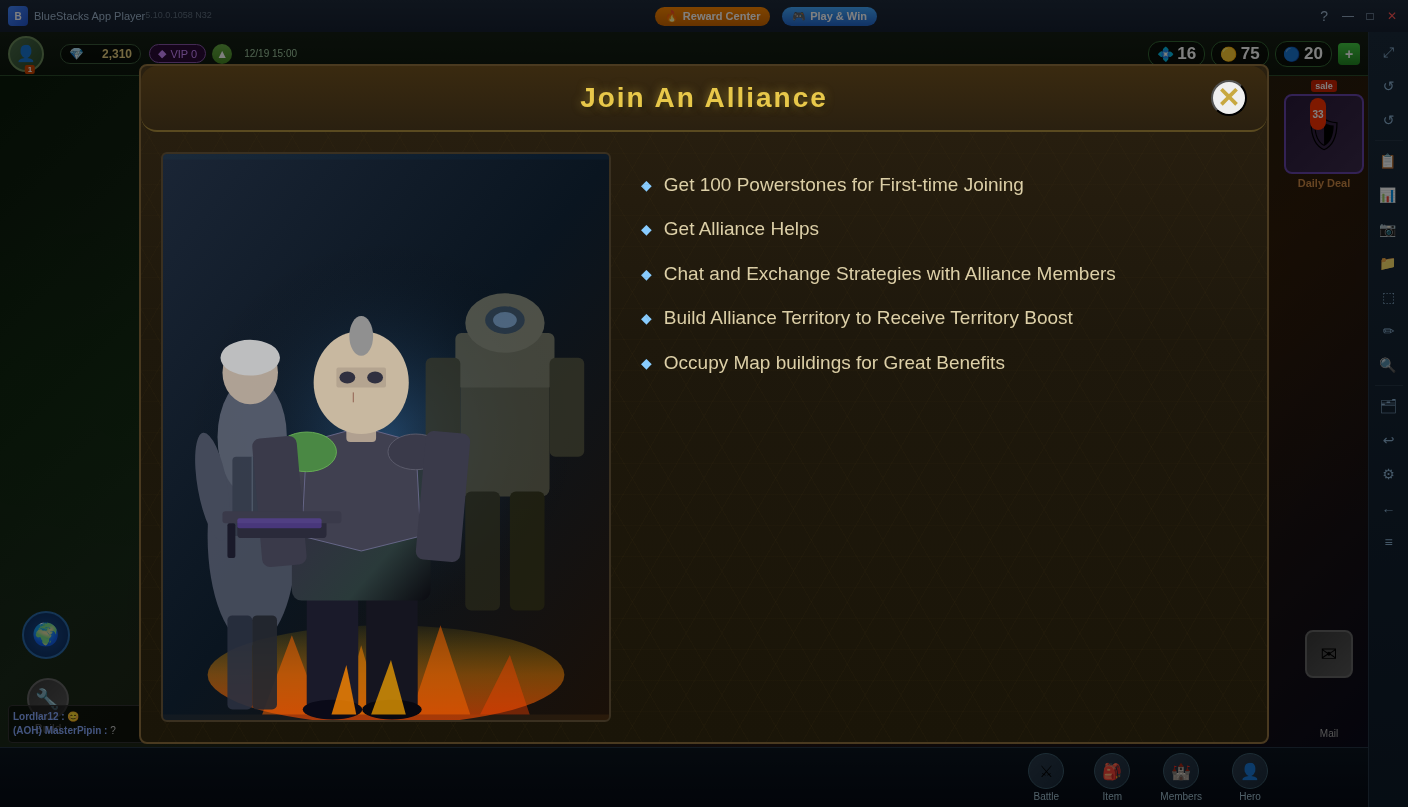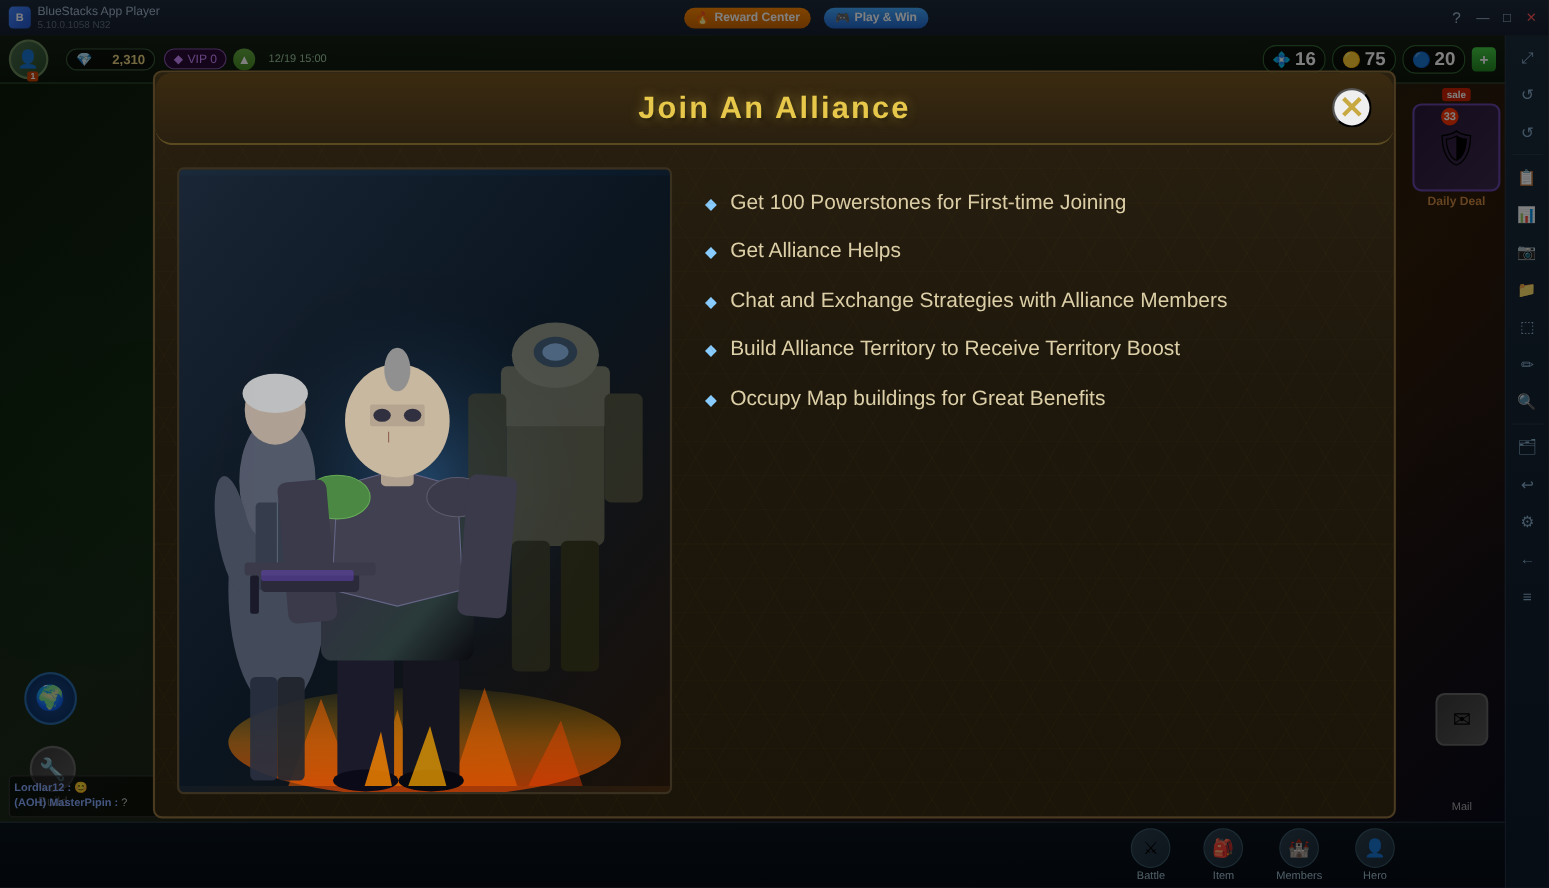--- a/index.html
+++ b/index.html
@@ -301,21 +301,21 @@
     }
     .daily-deal-num {
       position: absolute;
       top: 18px;
       right: 42px;
       background: #ff3300;
       color: white;
       font-size: 10px;
       font-weight: bold;
       min-width: 16px;
-      height: 16px;
+      height: 32px;
       border-radius: 8px;
       display: flex;
       align-items: center;
       justify-content: center;
     }
 
     
     .bottom-bar {
       position: absolute;
       bottom: 0;
@@ -663,21 +663,21 @@
 <body>
 
 <div class="game-bg"></div>
 <div class="bg-content">
   <div class="bg-gradient-overlay"></div>
 </div>
 
 <div class="titlebar">
   <div class="titlebar-logo">
     <div class="titlebar-logo-icon">B</div>
-    <div style="display:flex;flex-direction:column;">
+    <div style="display:flex;flex-direction:row;">
       <span class="titlebar-text">BlueStacks App Player</span>
       <span class="titlebar-version">5.10.0.1058  N32</span>
     </div>
   </div>
   <div class="titlebar-center">
     <div class="titlebar-btn">
       <span>🔥</span>
       <span>Reward Center</span>
     </div>
     <div class="titlebar-playbtn">

